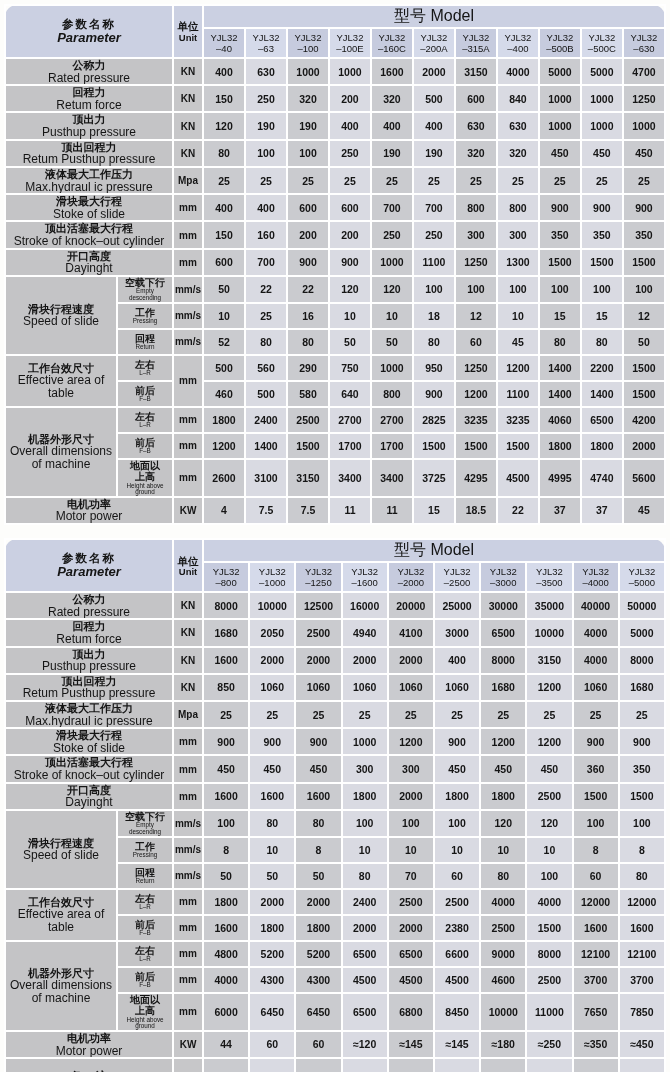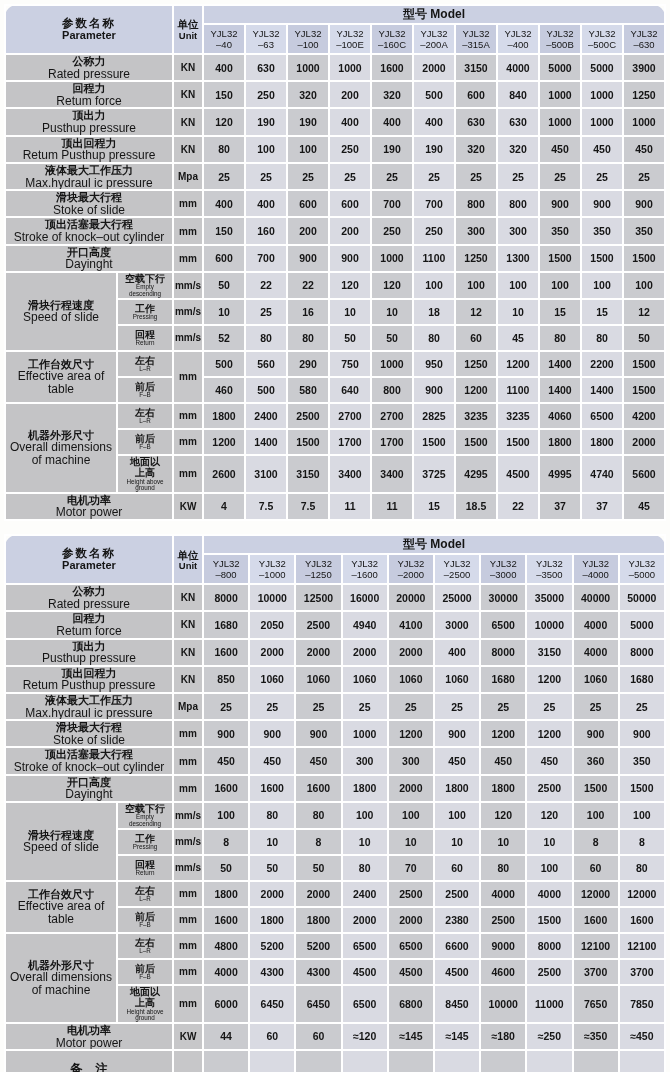--- a/index.html
+++ b/index.html
@@ -4,40 +4,40 @@
 <style>
   html,body{margin:0;padding:0;background:#fdfdfb;color:#151515;
     font-family:"Liberation Sans","DejaVu Sans",sans-serif;}
   .page{width:670px;box-sizing:border-box;padding:4px 4px 0;}
   table{border-collapse:collapse;table-layout:fixed;width:662px;margin:0 auto;}
   table.t1{margin-bottom:13px;}
   td,th{border:2px solid #fff;text-align:center;vertical-align:middle;padding:0;overflow:hidden;}
   
   .hparam,.hunit,.hmodel{background:#cbd0e2;}
   .hparam{border-top-left-radius:12px;}
-  .hmodel{border-top-right-radius:12px;font-size:12px;font-weight:700;height:16px;margin-left:43px;}
+  .hmodel{border-top-right-radius:12px;font-size:16px;font-weight:400;height:16px;margin-left:43px;}
   .hm{font-size:9.5px;font-weight:400;white-space:pre-line;line-height:1.2;margin-top:6px;}
   .hm.cd{background:#c6cbde;}
   .hm.cl{background:#d5daea;}
   .hrow2{height:30px;}
   
   tbody tr{height:26px;}
   .lbl,.sub{background:#c4c4c6;}
   .unit{background:#c7c7c9;font-size:10px;font-weight:700;}
   .val{font-size:10.5px;font-weight:700;}
   .val.cd{background:#cacbcf;}
   .val.cl{background:#d9dae2;}
   .cn{font-size:11px;font-weight:700;line-height:1.15;}
   .en{font-size:12px;line-height:1.05;}
   .sub .cn{font-size:10px;}
   .sub .en{font-size:6.3px;white-space:pre-line;line-height:1.05;}
   .hunit .cn{font-size:10.5px;}
   .hunit .en{font-size:9.5px;}
   .hparam .cn{font-size:11.5px;letter-spacing:2px;}
-  .hparam .en{font-size:11px;}
+  .hparam .en{font-size:13px;font-style:italic;}
   .remarks-row{height:38px;}
   .remarks{font-size:12.5px;font-weight:700;}
   
   .footer{width:662px;margin:5px auto 0;text-align:left;}
   .f-cn{font-size:9px;font-weight:700;line-height:1.25;}
 </style>
 </head>
 <body>
 
 <div class="page">
@@ -105,21 +105,21 @@
           <td class="val cd">400</td>
           <td class="val cl">630</td>
           <td class="val cd">1000</td>
           <td class="val cl">1000</td>
           <td class="val cd">1600</td>
           <td class="val cl">2000</td>
           <td class="val cd">3150</td>
           <td class="val cl">4000</td>
           <td class="val cd">5000</td>
           <td class="val cl">5000</td>
-          <td class="val cd">3900</td>
+          <td class="val cd">4700</td>
         </tr>
         <tr>
           <td class="lbl" colspan="2">
             <div class="cn" style="white-space: pre-line;">回程力</div>
             <div class="en" style="white-space: pre-line;">Retum force</div>
           </td>
           <td class="unit">KN</td>
           <td class="val cd">150</td>
           <td class="val cl">250</td>
           <td class="val cd">320</td>

